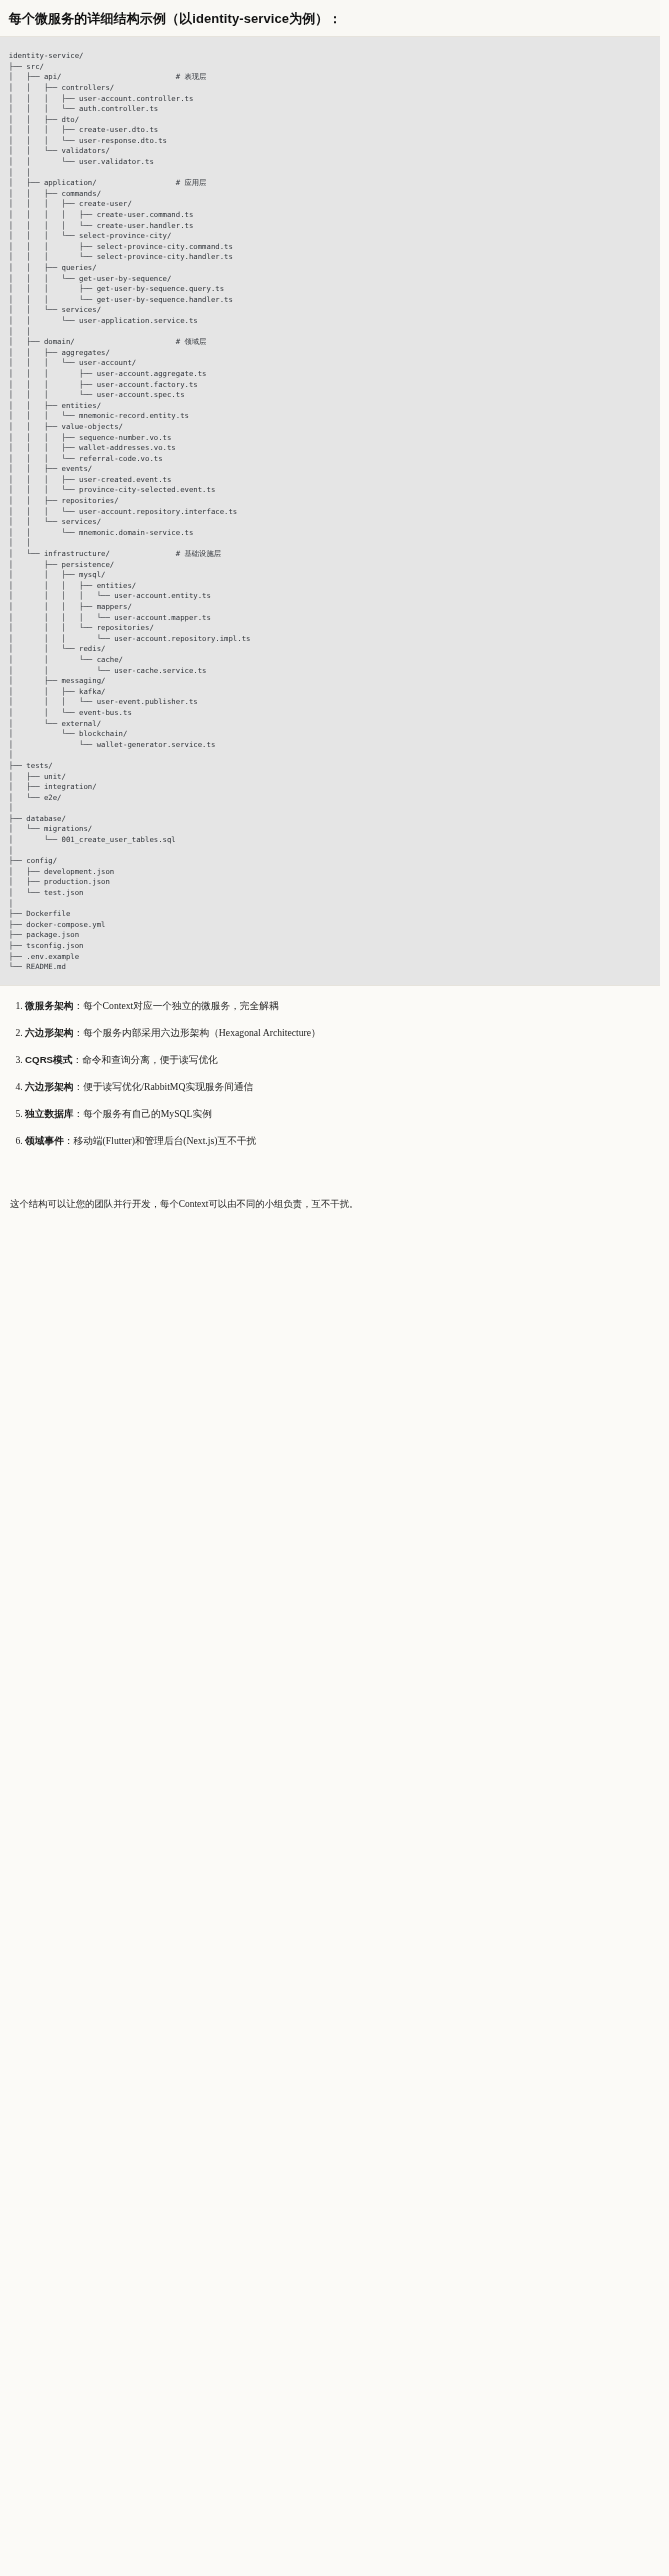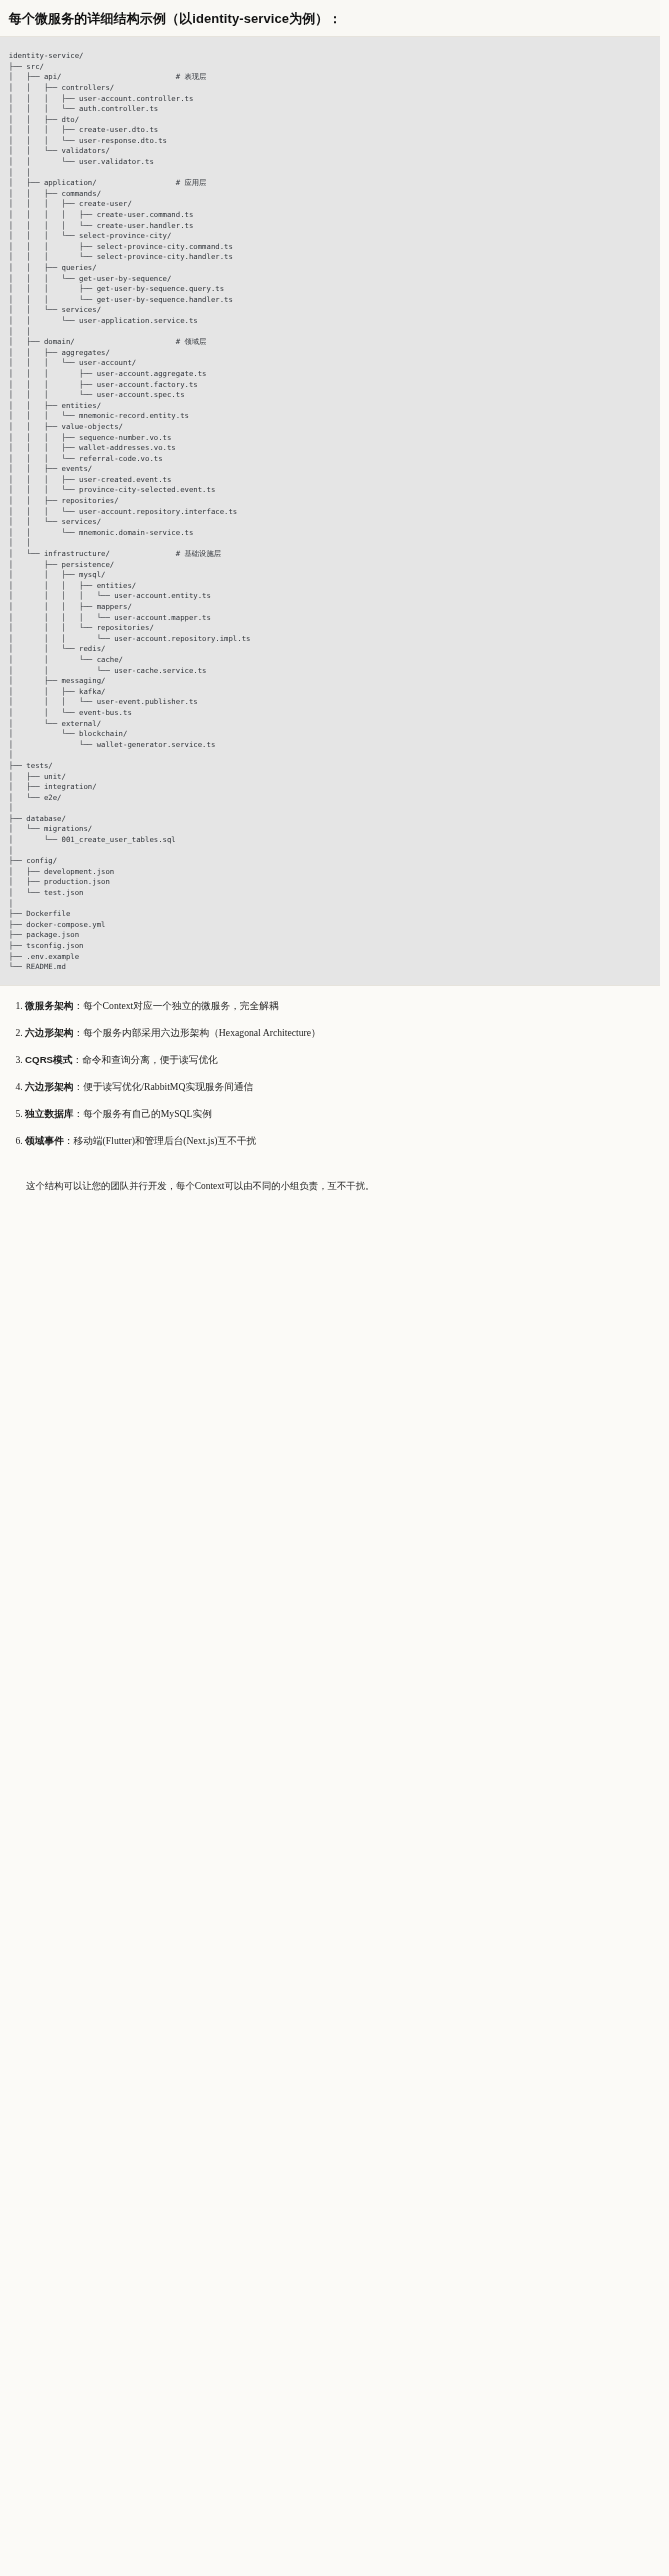--- a/index.html
+++ b/index.html
@@ -76,26 +76,26 @@
     color: #1f1f1f;
   }
   ol.notes-list li .note-term {
     font-family: "Liberation Sans", sans-serif;
     font-weight: bold;
   }
   ol.notes-list li .note-body {
     font-family: "Liberation Serif", serif;
   }
   .closing {
-    margin: 13px 0 10px 0;
+    margin: 31px 0 10px 0;
     font-size: 9.4px;
     line-height: 1.6;
     font-family: "Liberation Serif", serif;
     color: #1f1f1f;
-    padding: 0 26px;
+    padding: 0 10px;
   }
 </style>
 </head>
 <body>
 
 <div class="page">
 
   <div class="title-bar">
     <h1 class="doc-title">每个微服务的详细结构示例（以identity-service为例）：</h1>
   </div>

